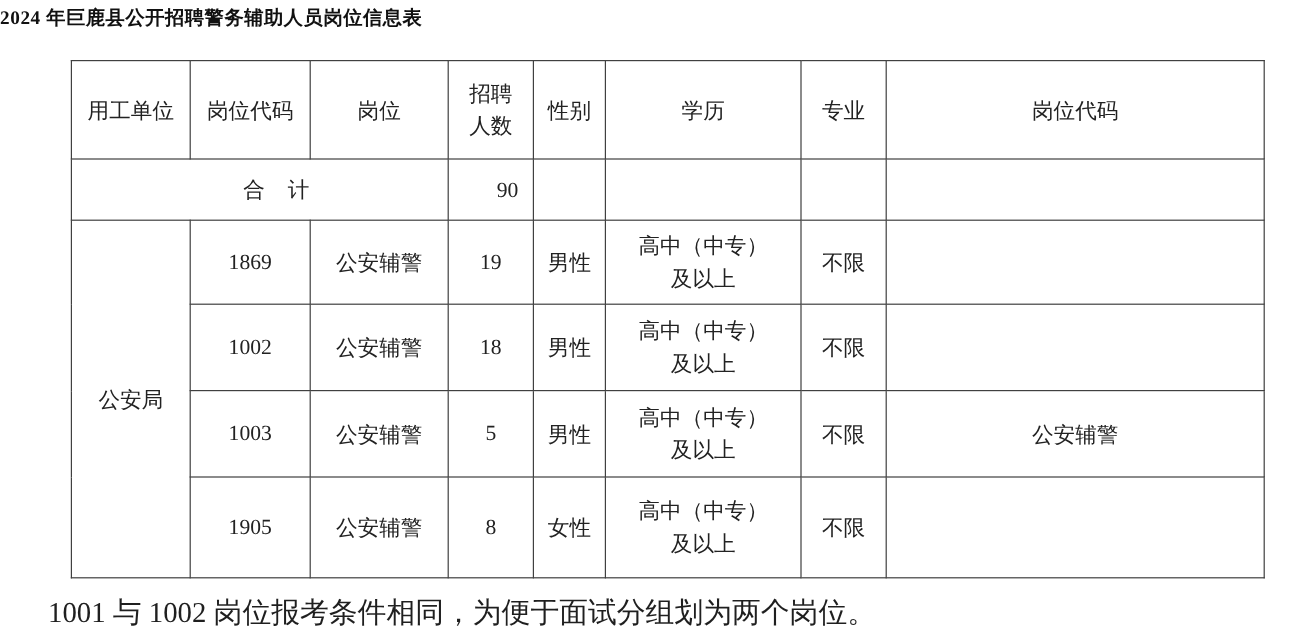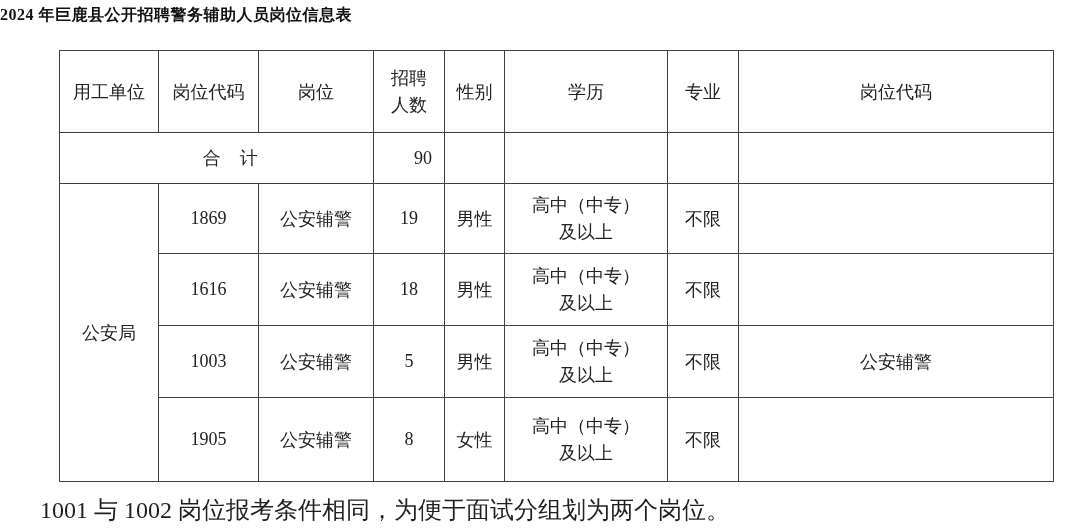--- a/index.html
+++ b/index.html
@@ -116,21 +116,21 @@
       <td>男性</td>
       <td class="two-line">
         <div>高中（中专）</div>
         <div>及以上</div>
       </td>
       <td>不限</td>
       <td class="cell-other"></td>
     </tr>
 
     <tr class="row-data-2">
-      <td>1616</td>
+      <td>1002</td>
       <td>公安辅警</td>
       <td>18</td>
       <td>男性</td>
       <td class="two-line">
         <div>高中（中专）</div>
         <div>及以上</div>
       </td>
       <td>不限</td>
       <td class="cell-other"></td>
     </tr>

